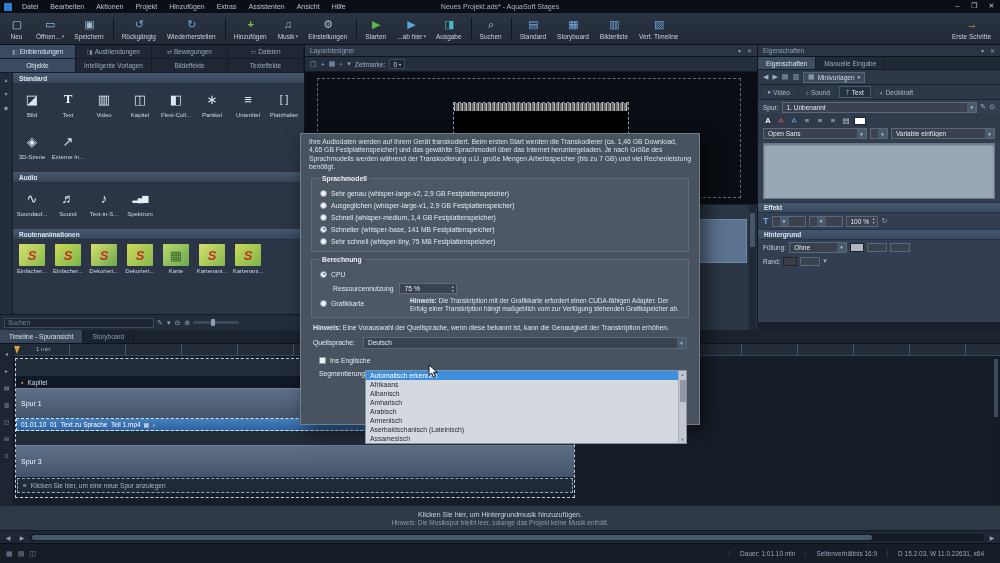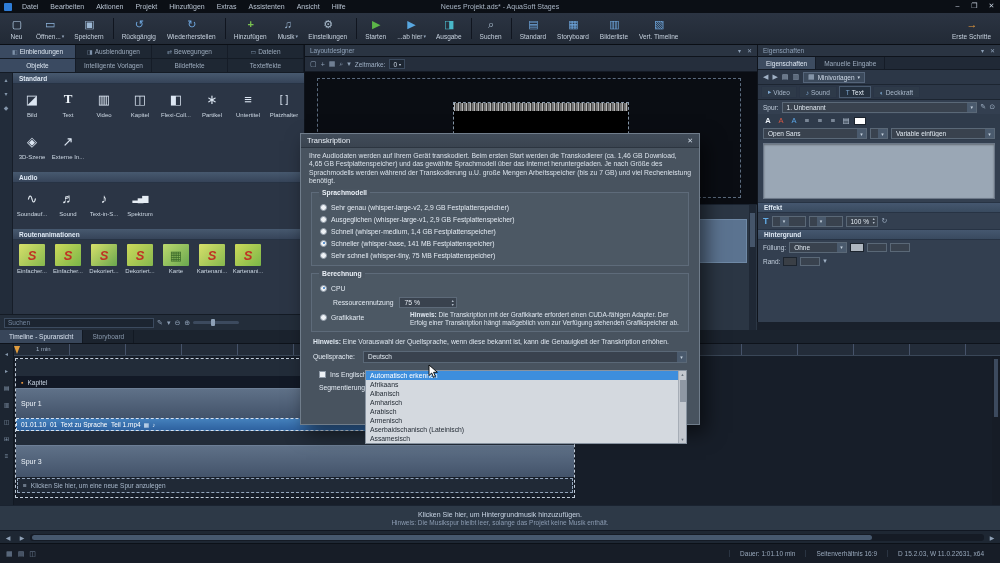--- a/index.html
+++ b/index.html
@@ -739,24 +739,20 @@
         <span class="sb-ic">◫</span>
       </span>
     <div class="sb-right">
       <span>Dauer: 1:01.10 min</span>
       <span>Seitenverhältnis 16:9</span>
       <span>D 15.2.03, W 11.0.22631, x64</span>
     </div>
   </div>
 
   <div id="dialog">
-    <div class="dlg-title">
-      <span>Transkription</span>
-      <span class="dlg-x">✕</span>
-    </div>
     <div class="dlg-intro">Ihre Audiodaten werden auf Ihrem Gerät transkodiert. Beim ersten Start werden die Transkodierer (ca. 1,46 GB Download, 4,65 GB Festplattenspeicher) und das gewählte Sprachmodell über das Internet heruntergeladen. Je nach Größe des Sprachmodells werden während der Transkodierung u.U. große Mengen Arbeitsspeicher (bis zu 7 GB) und viel Rechenleistung benötigt.</div>
 
     <div class="grp">
       <div class="grp-legend">Sprachmodell</div>
       <div>
 
       <div class="radio-row">
             <span class="radio"></span>
             <span>Sehr genau (whisper-large-v2, 2,9 GB Festplattenspeicher)</span>
           </div>

